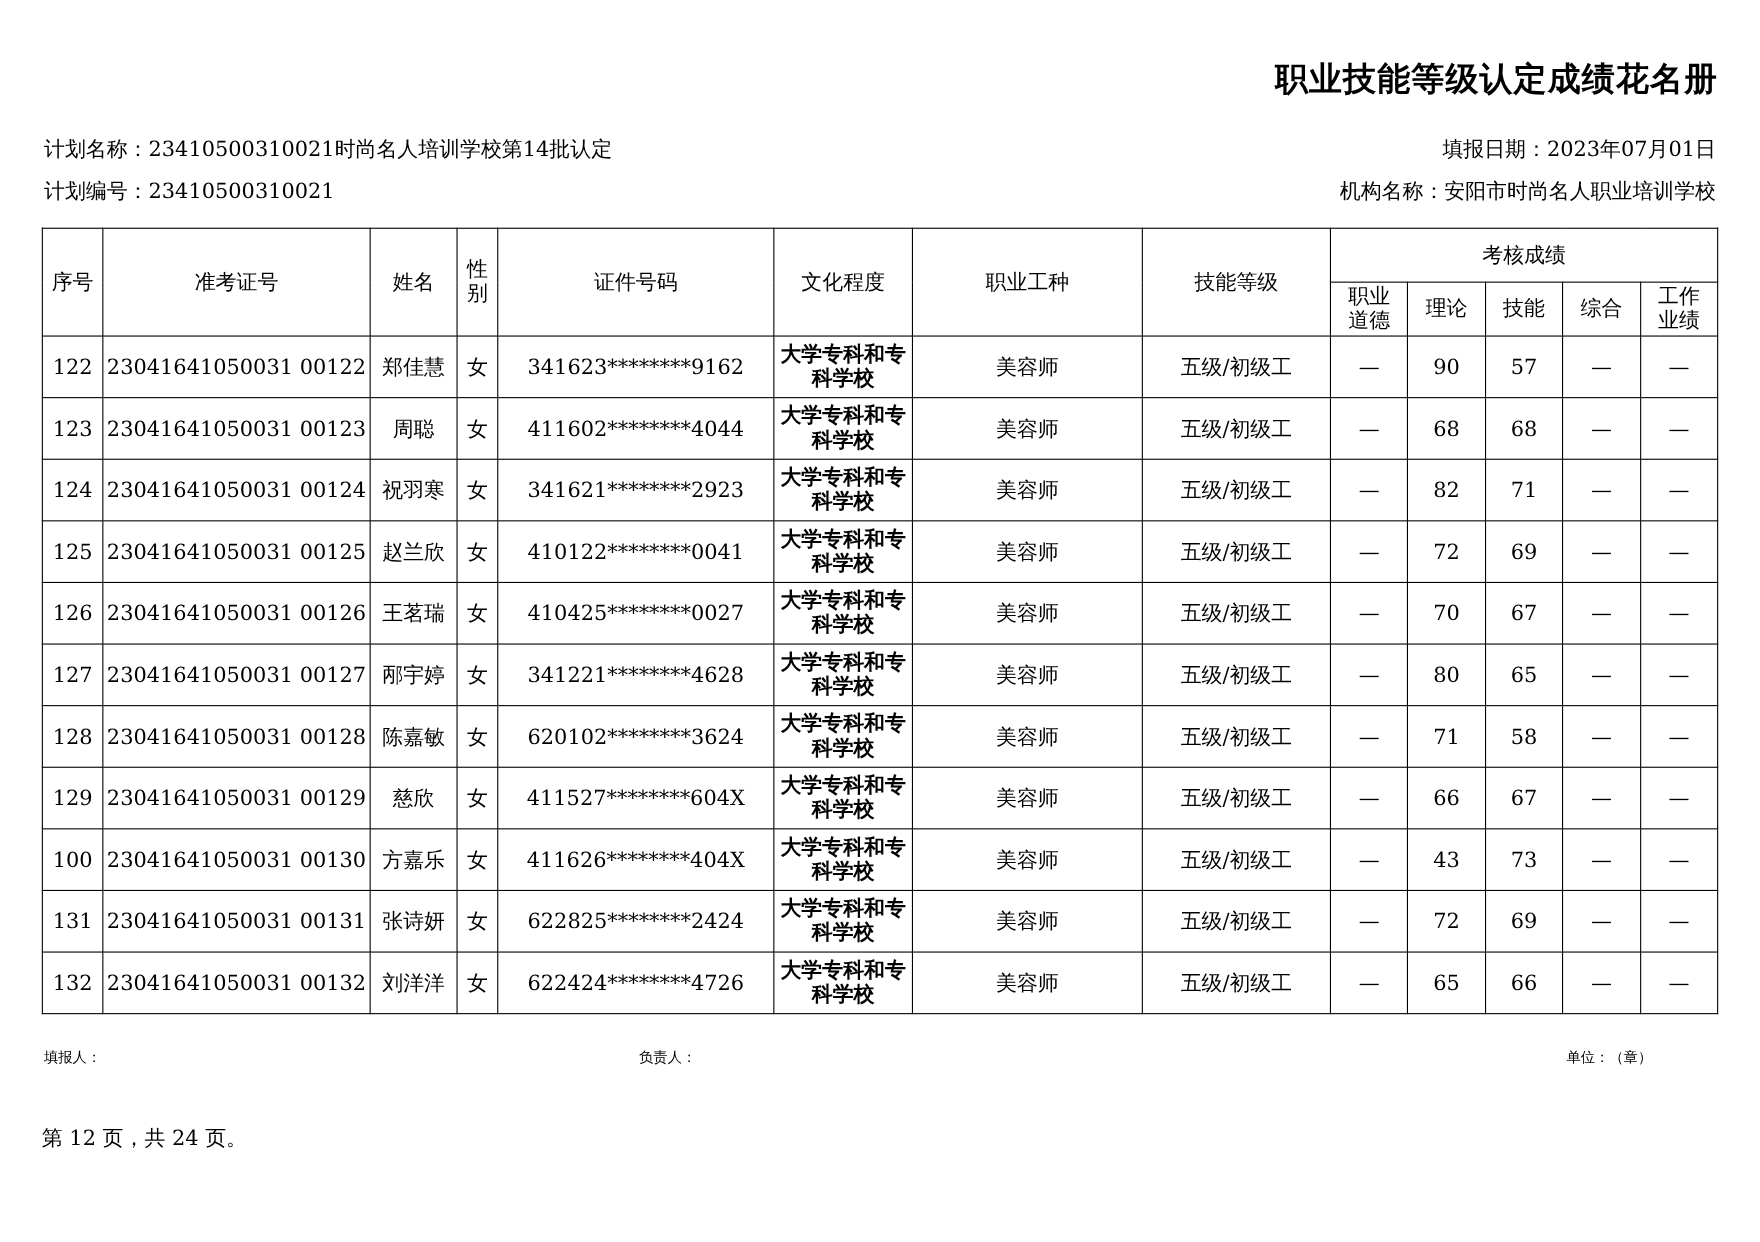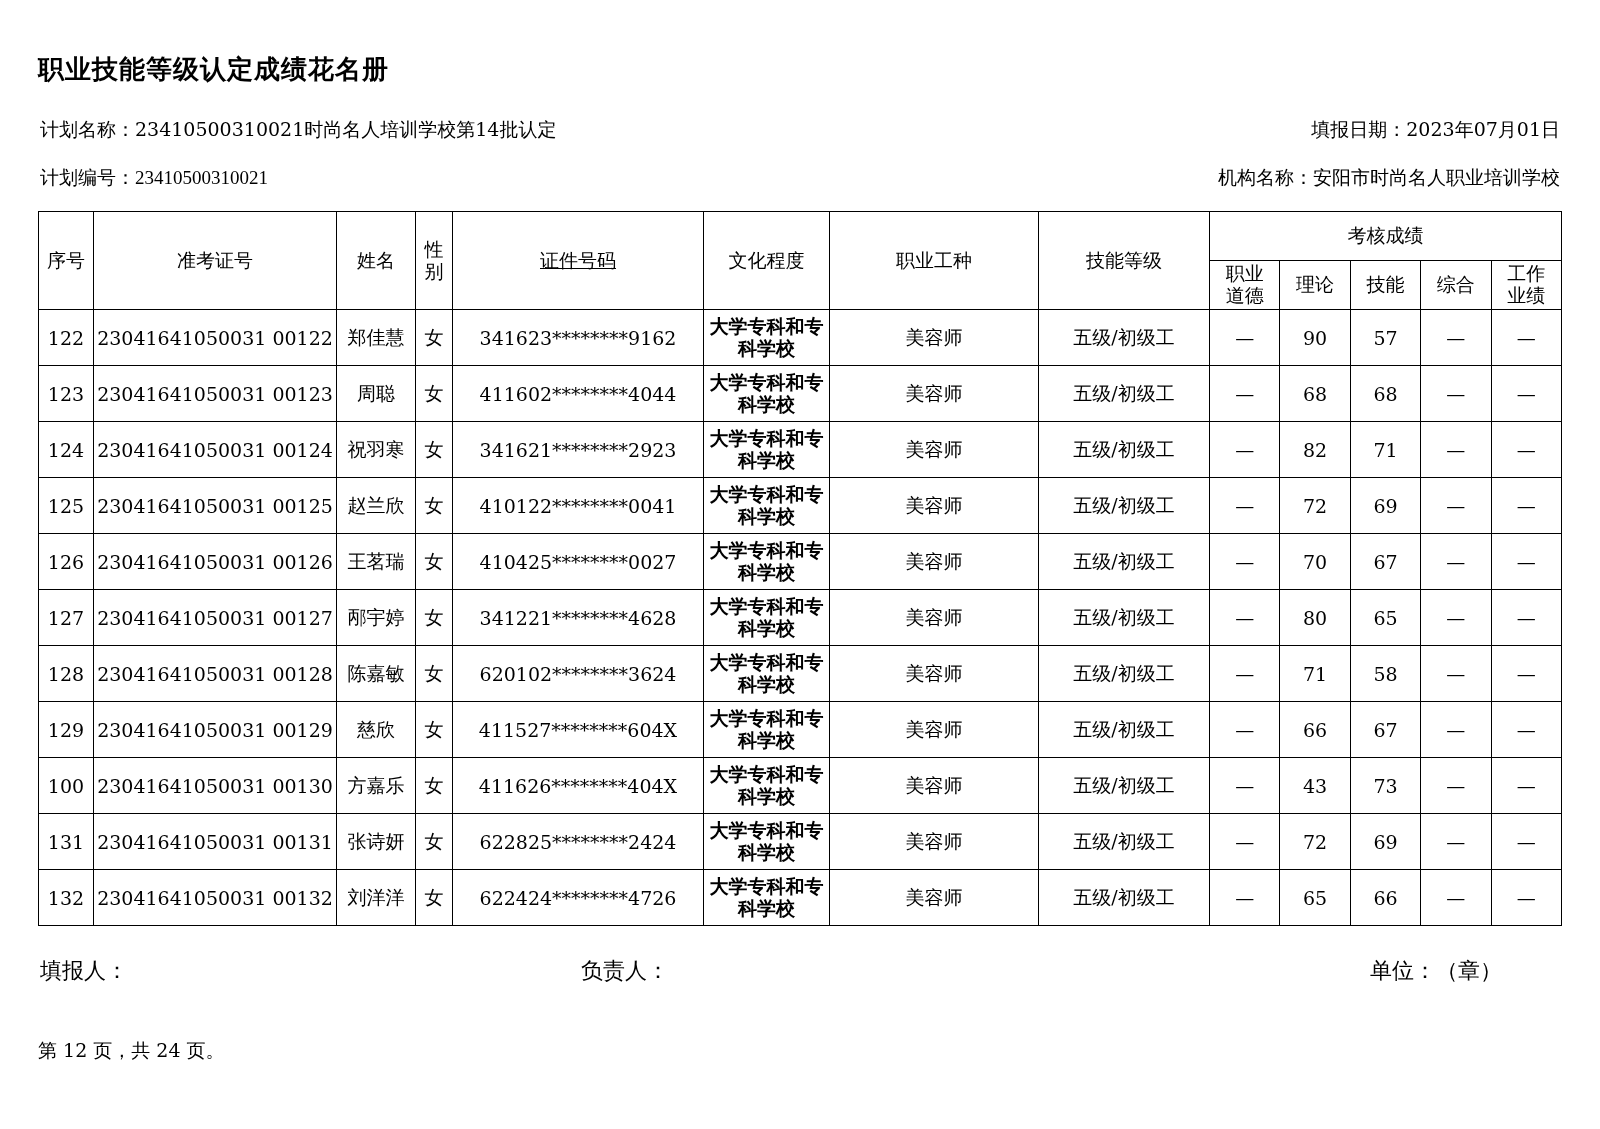--- a/index.html
+++ b/index.html
@@ -15,38 +15,37 @@
     position: relative;
   }
   .page {
     width: 1600px;
     height: 1129px;
     box-sizing: border-box;
     padding: 0 38px;
     position: relative;
   }
   .doc-title {
-    text-align: left;
-    font-size: 26px;
+    text-align: right;
+    font-size: 30px;
     font-weight: bold;
     letter-spacing: 1px;
     padding-top: 52px;
     padding-bottom: 0;
   }
   .meta-row {
     display: flex;
     justify-content: space-between;
     align-items: baseline;
     font-size: 19px;
     margin-top: 30px;
     padding: 0 2px;
   }
   .meta-row.second {
-    margin-top: 22px;
-    font-family: Liberation Serif, serif;
+    margin-top: 12px;
   }
   .meta-left, .meta-right {
     white-space: nowrap;
   }
   table.roster {
     border-collapse: collapse;
     width: 100%;
     margin-top: 20px;
     table-layout: fixed;
   }
@@ -71,21 +70,21 @@
     height: 96px;
     margin-top: 48px;
   }
   tbody tr {
     height: 56px;
   }
   .col-seq { width: 54px; }
   .col-ticket { width: 242px; }
   .col-name { width: 78px; }
   .col-sex { width: 36px; }
-  .col-id { width: 250px; text-decoration: underline; }
+  .col-id { width: 250px; }
   .col-edu { width: 125px; }
   .col-job { width: 208px; }
   .col-level { width: 170px; }
   .col-score { width: 56px; }
   .vert2 {
     line-height: 1.15;
     font-size: 18px;
   }
   .edu-cell {
     font-size: 18px;
@@ -95,21 +94,21 @@
   }
   .small-head {
     font-size: 18px;
     line-height: 1.15;
   }
   .dash {
     font-size: 19px;
   }
   .footer-row {
     display: flex;
-    font-size: 22px;
+    font-size: 13px;
     margin-top: 30px;
     padding: 0 2px;
     align-items: flex-end;
   }
   .footer-a { width: 37%; }
   .footer-b { width: 40%; }
   .footer-c { width: 23%; text-align: right; padding-right: 58px;}
   .page-num {
     text-align: left;
     font-size: 19px;

